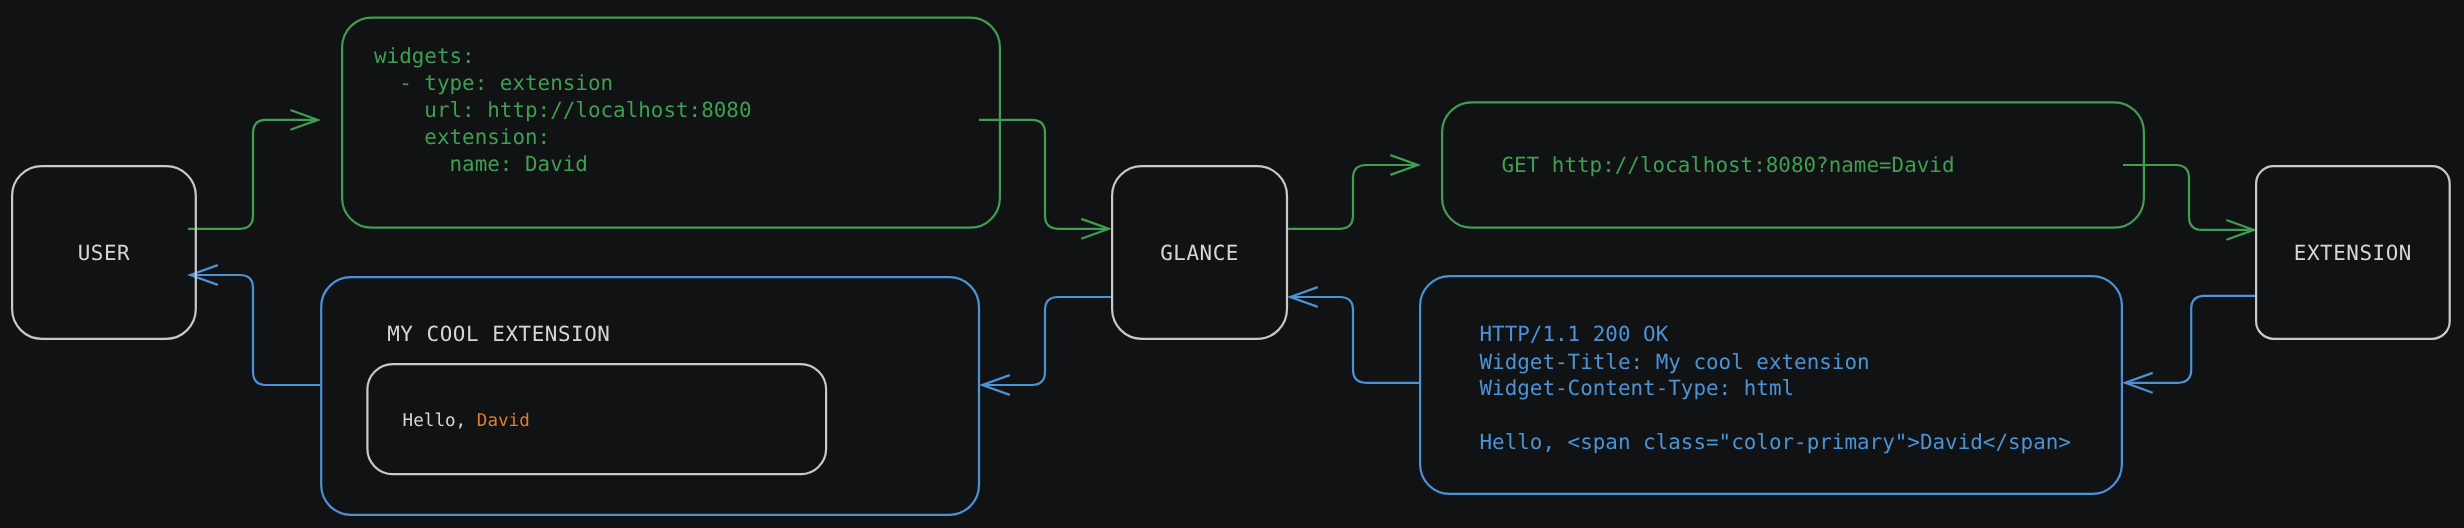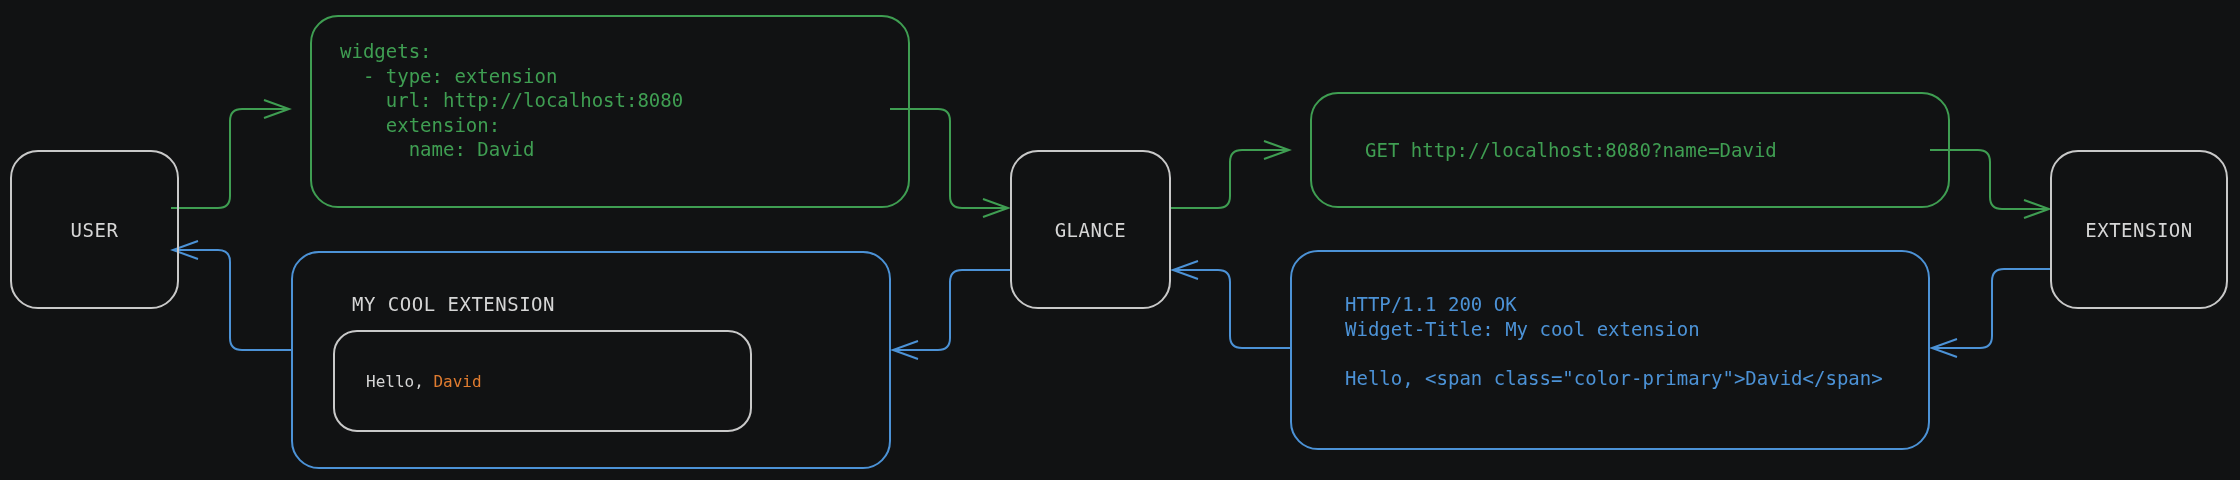--- a/index.html
+++ b/index.html
@@ -25,21 +25,21 @@
 
   .box{position:absolute;box-sizing:border-box;border-radius:28px;}
   .node{
     border:2px solid var(--gray_border);
     display:flex;align-items:center;justify-content:center;
     color:var(--text_light);
     font-size:19px;letter-spacing:0.5px;
   }
   .node-user{left:10px;top:150px;width:169px;height:159px;text-align:right;}
   .node-glance{left:1010px;top:150px;width:161px;height:159px;}
-  .node-extension{left:2050px;top:150px;width:178px;height:159px;}
+  .node-extension{left:2050px;top:150px;width:178px;height:159px;border-radius:17px;}
 
   .msg{font-size:19px;}
   .msg-green{border:2px solid var(--green);color:var(--green);margin-left:20px;}
   .msg-blue{border:2px solid var(--blue);color:var(--blue);}
 
   .config-box{left:290px;top:15px;width:600px;height:193px;padding:22px 0 0 28px;}
   .get-box{left:1290px;top:92px;width:640px;height:116px;display:flex;align-items:center;padding-left:53px;}
   .response-box{left:1290px;top:250px;width:640px;height:200px;padding:40px 0 16px 53px;}
 
   .code-line{white-space:pre;line-height:24.5px;min-height:24.5px;}
@@ -122,20 +122,21 @@
     <div class="code-line">      name: David</div>
   </div>
 
   <div class="box msg msg-green get-box">
     <div class="code-line">GET http://localhost:8080?name=David</div>
   </div>
 
   <div class="box msg msg-blue response-box">
     <div class="code-line">HTTP/1.1 200 OK</div>
     <div class="code-line">Widget-Title: My cool extension</div>
+    <div class="code-line">Widget-Content-Type: html</div>
     <div class="code-line"></div>
     <div class="code-line">Hello, &lt;span class="color-primary"&gt;David&lt;/span&gt;</div>
   </div>
 
   <div class="box msg msg-blue widget-box">
     <div class="widget-title">MY COOL EXTENSION</div>
     <div class="widget-inner">
       <span class="prefix">Hello, </span>
         <span class="name">David</span>
     </div>

